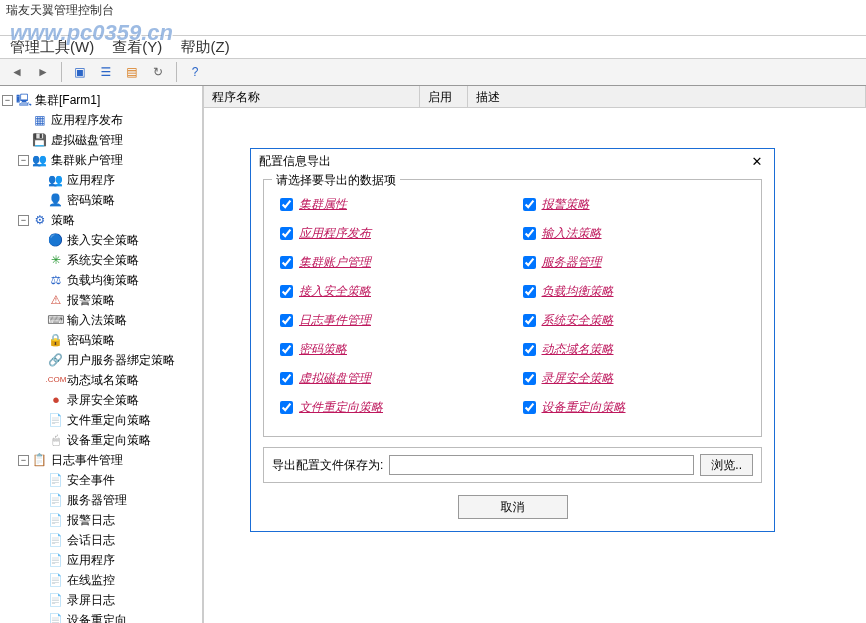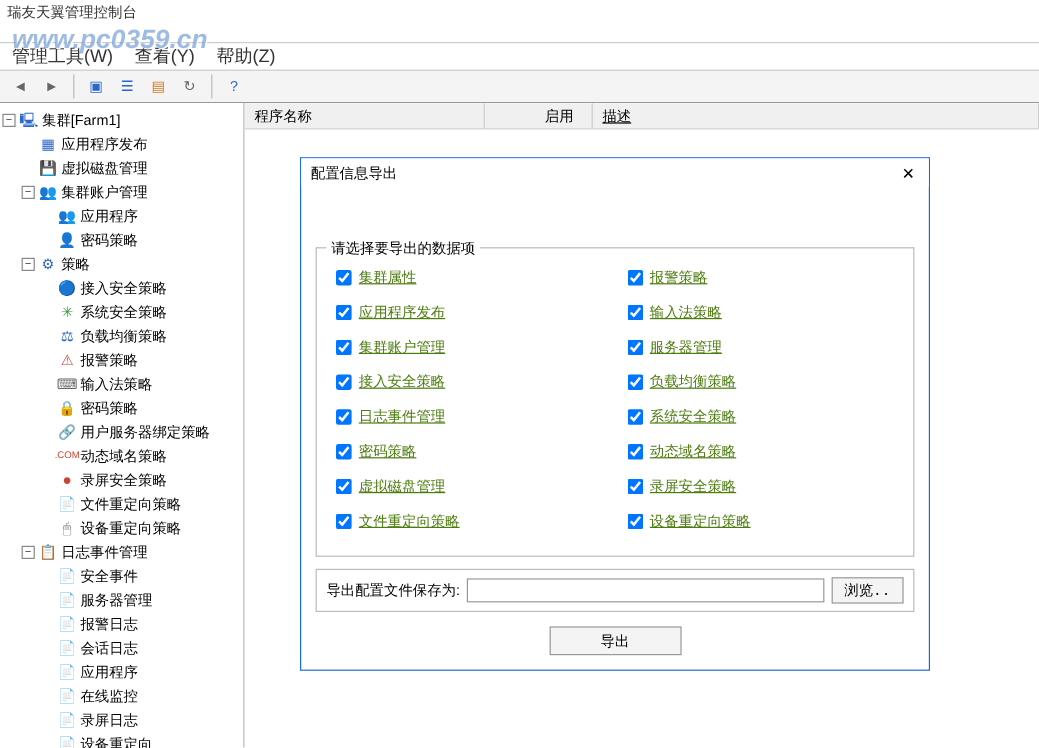--- a/index.html
+++ b/index.html
@@ -113,32 +113,32 @@
   display: flex;
   background: #f0f0f0;
   border-bottom: 1px solid #ccc;
   height: 22px;
 }
 .grid-header .col {
   border-right: 1px solid #ccc;
   padding: 3px 8px;
   font-size: 12px;
 }
-.col-name { width: 200px; }
-.col-enable { width: 48px; margin-left: 42px; }
-.col-desc { flex: 1; text-decoration: underline; }
+.col-name { width: 216px; }
+.col-enable { width: 48px; }
+.col-desc { flex: 1; }
 .content-body {
   flex: 1;
   position: relative;
   background: #fff;
 }
 .dialog {
   position: absolute;
   left: 46px;
-  top: 23px;
+  top: 40px;
   width: 525px;
   border: 1px solid #1a6dd6;
   background: #fff;
 }
 .dlg-title {
   height: 24px;
   display: flex;
   align-items: center;
   justify-content: space-between;
   padding: 0 8px;
@@ -146,21 +146,21 @@
   background: #fff;
 }
 .dlg-close {
   width: 18px; height: 18px;
   display: inline-flex;
   align-items: center;
   justify-content: center;
   font-size: 13px;
   cursor: pointer;
 }
-.dlg-body { padding: 6px 12px 12px 12px; margin-top: 44px; }
+.dlg-body { padding: 6px 12px 12px 12px; }
 .fieldset {
   border: 1px solid #bbb;
   padding: 10px 14px 14px 14px;
   position: relative;
 }
 .fieldset .legend {
   position: absolute;
   top: -8px;
   left: 8px;
   background: #fff;
@@ -175,22 +175,23 @@
   padding: 6px 2px;
 }
 .chk-item {
   display: flex;
   align-items: center;
   gap: 6px;
   font-size: 12px;
 }
 .chk-item label {
   text-decoration: underline;
-  color: #4d7c0f;
+  color: #be185d;
   cursor: pointer;
+  font-style: italic;
 }
 .out-row {
   display: flex;
   align-items: center;
   gap: 6px;
   border: 1px solid #bbb;
   padding: 6px 8px;
   margin-top: 10px;
 }
 .out-row input[type=text] {
@@ -200,21 +201,20 @@
   padding: 0 4px;
   font-size: 12px;
 }
 .out-row .browse {
   height: 22px;
   padding: 0 10px;
   border: 1px solid #999;
   background: #f4f4f4;
   font-size: 12px;
   cursor: pointer;
-  font-family: Liberation Mono, monospace;
 }
 .btn-row {
   display: flex;
   justify-content: space-around;
   margin-top: 12px;
   gap: 60px;
   padding: 0 30px;
 }
 .btn-row button {
   width: 110px;
@@ -577,19 +577,19 @@
             </div>
           </div>
 
           <div class="out-row">
             <span>导出配置文件保存为:</span>
             <input type="text" style="">
             <button class="browse">浏览..</button>
           </div>
 
           <div class="btn-row">
-            <button>导出</button>
+            <button>取消</button>
           </div>
         </div>
       </div>
     </div>
   </div>
 </div>
 
 </body></html>

